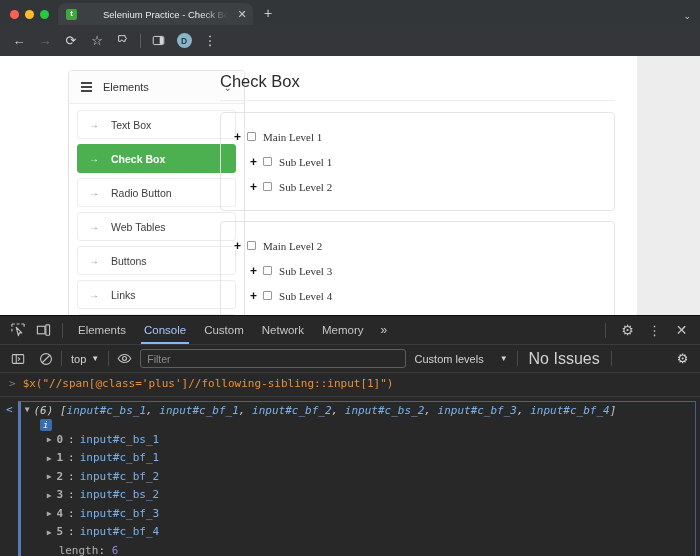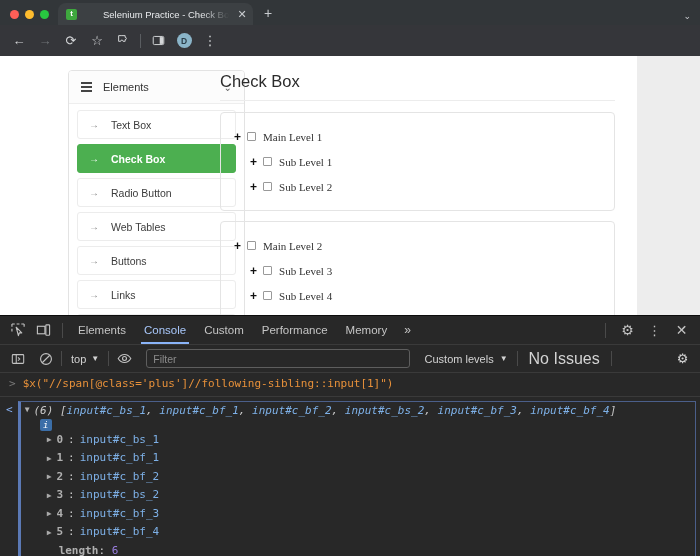--- a/index.html
+++ b/index.html
@@ -164,25 +164,25 @@
     height: 28px; background: #282828; display: flex; align-items: center;
     padding: 0 5px; gap: 3px; border-bottom: 1px solid #3a3a3a;
   }
   .ctx-sel {
     display: flex; align-items: center; gap: 5px;
     color: #d3d3d3; font-size: 11px; padding: 0 6px; height: 20px;
   }
   .filter-box {
     flex: 1; height: 19px; background: #282828;
     border: 1px solid #5e5e5e; border-radius: 3px;
-    margin: 0 6px; display: flex; align-items: center; padding: 0 6px;
+    margin: 0 0; display: flex; align-items: center; padding: 0 6px;
     min-width: 0;
   }
   .filter-box span { color: #8b8b8b; font-size: 10.5px; }
-  .lvl-sel { color: #d3d3d3; font-size: 11px; display: flex; align-items: center; gap: 6px; padding: 0 6px; }
+  .lvl-sel { color: #d3d3d3; font-size: 11px; display: flex; align-items: center; gap: 16px; padding: 0 6px; }
   .noissues { color: #d3d3d3; font-size: 16px; padding: 0 8px; }
   .hidden-ct { color: #9a9a9a; font-size: 10.5px; padding: 0 6px; margin-top: 45px; }
   .vdiv { width: 1px; height: 15px; background: #4a4a4a; flex: none; }
 
   .console-area {
     position: absolute; left: 0; top: 58px; right: 0; bottom: 0;
     background: #282828; overflow: hidden;
     font-family: "DejaVu Sans Mono", "Liberation Mono", monospace;
     font-size: 11px;
   }
@@ -213,21 +213,21 @@
   }
   .kv {
     display: flex; align-items: center; gap: 5px;
     padding: 1px 0 1px 26px; line-height: 1.5;
   }
   .tri-rt { color: #a8a8a8; font-size: 8px; }
   .idx { color: #b0b0b0; font-weight: bold; }
   .colon { color: #c8c8c8; }
   .kv-node { color: #7eb1e8; }
   .len-row { padding: 1px 0 1px 38px; line-height: 1.5; }
-  .len-k { color: #b0b0b0; font-weight: bold; }
+  .len-k { color: #b0b0b0; font-weight: normal; }
   .len-v { color: #9a7fe0; }
 </style>
 </head>
 <body>
 
 <div id="app">
 
   <div class="tabstrip">
     <div class="traffic">
       <span class="dot r"></span>
@@ -369,21 +369,21 @@
       <div class="dticon">
         <svg width="15" height="15" viewBox="0 0 16 16">
           <rect x="1.5" y="3.5" width="8" height="8" fill="none" stroke="#c2c2c2" stroke-width="1.2"></rect>
           <rect x="10.5" y="2" width="4" height="11" rx="0.7" fill="none" stroke="#c2c2c2" stroke-width="1.2"></rect>
         </svg>
       </div>
       <div class="vdiv" style="margin:0 6px;"></div>
       <div class="dt-tab">Elements</div>
       <div class="dt-tab sel">Console</div>
       <div class="dt-tab">Custom</div>
-      <div class="dt-tab">Performance</div>
+      <div class="dt-tab">Network</div>
       <div class="dt-tab">Memory</div>
       <div class="dt-more">»</div>
       <div class="dt-right">
         <div class="vdiv" style="margin:0 7px;"></div>
         <div class="dticon" style="font-size:14px;">⚙</div>
         <div class="dticon" style="font-size:13px;">⋮</div>
         <div class="dticon" style="font-size:14px;">✕</div>
       </div>
     </div>
 

